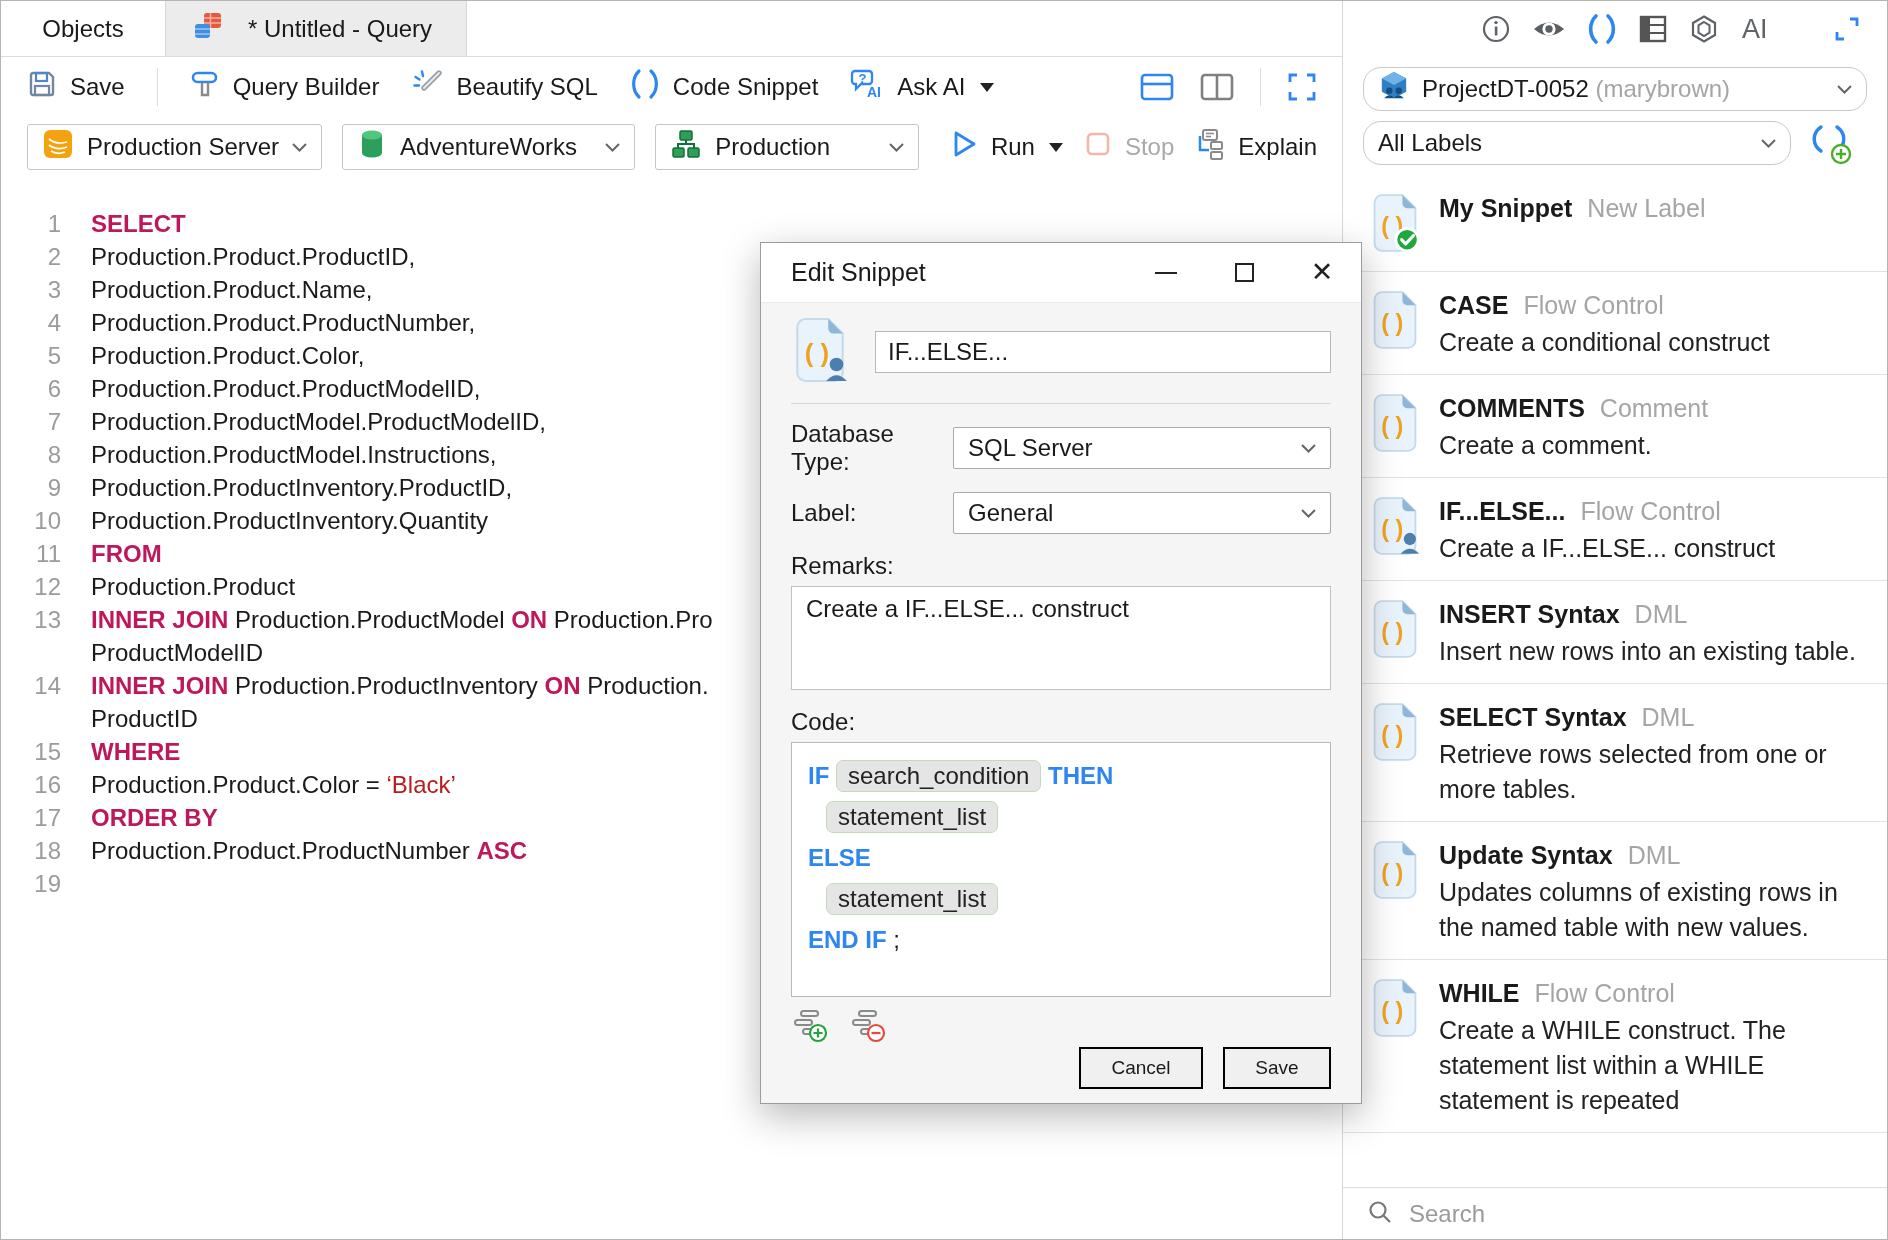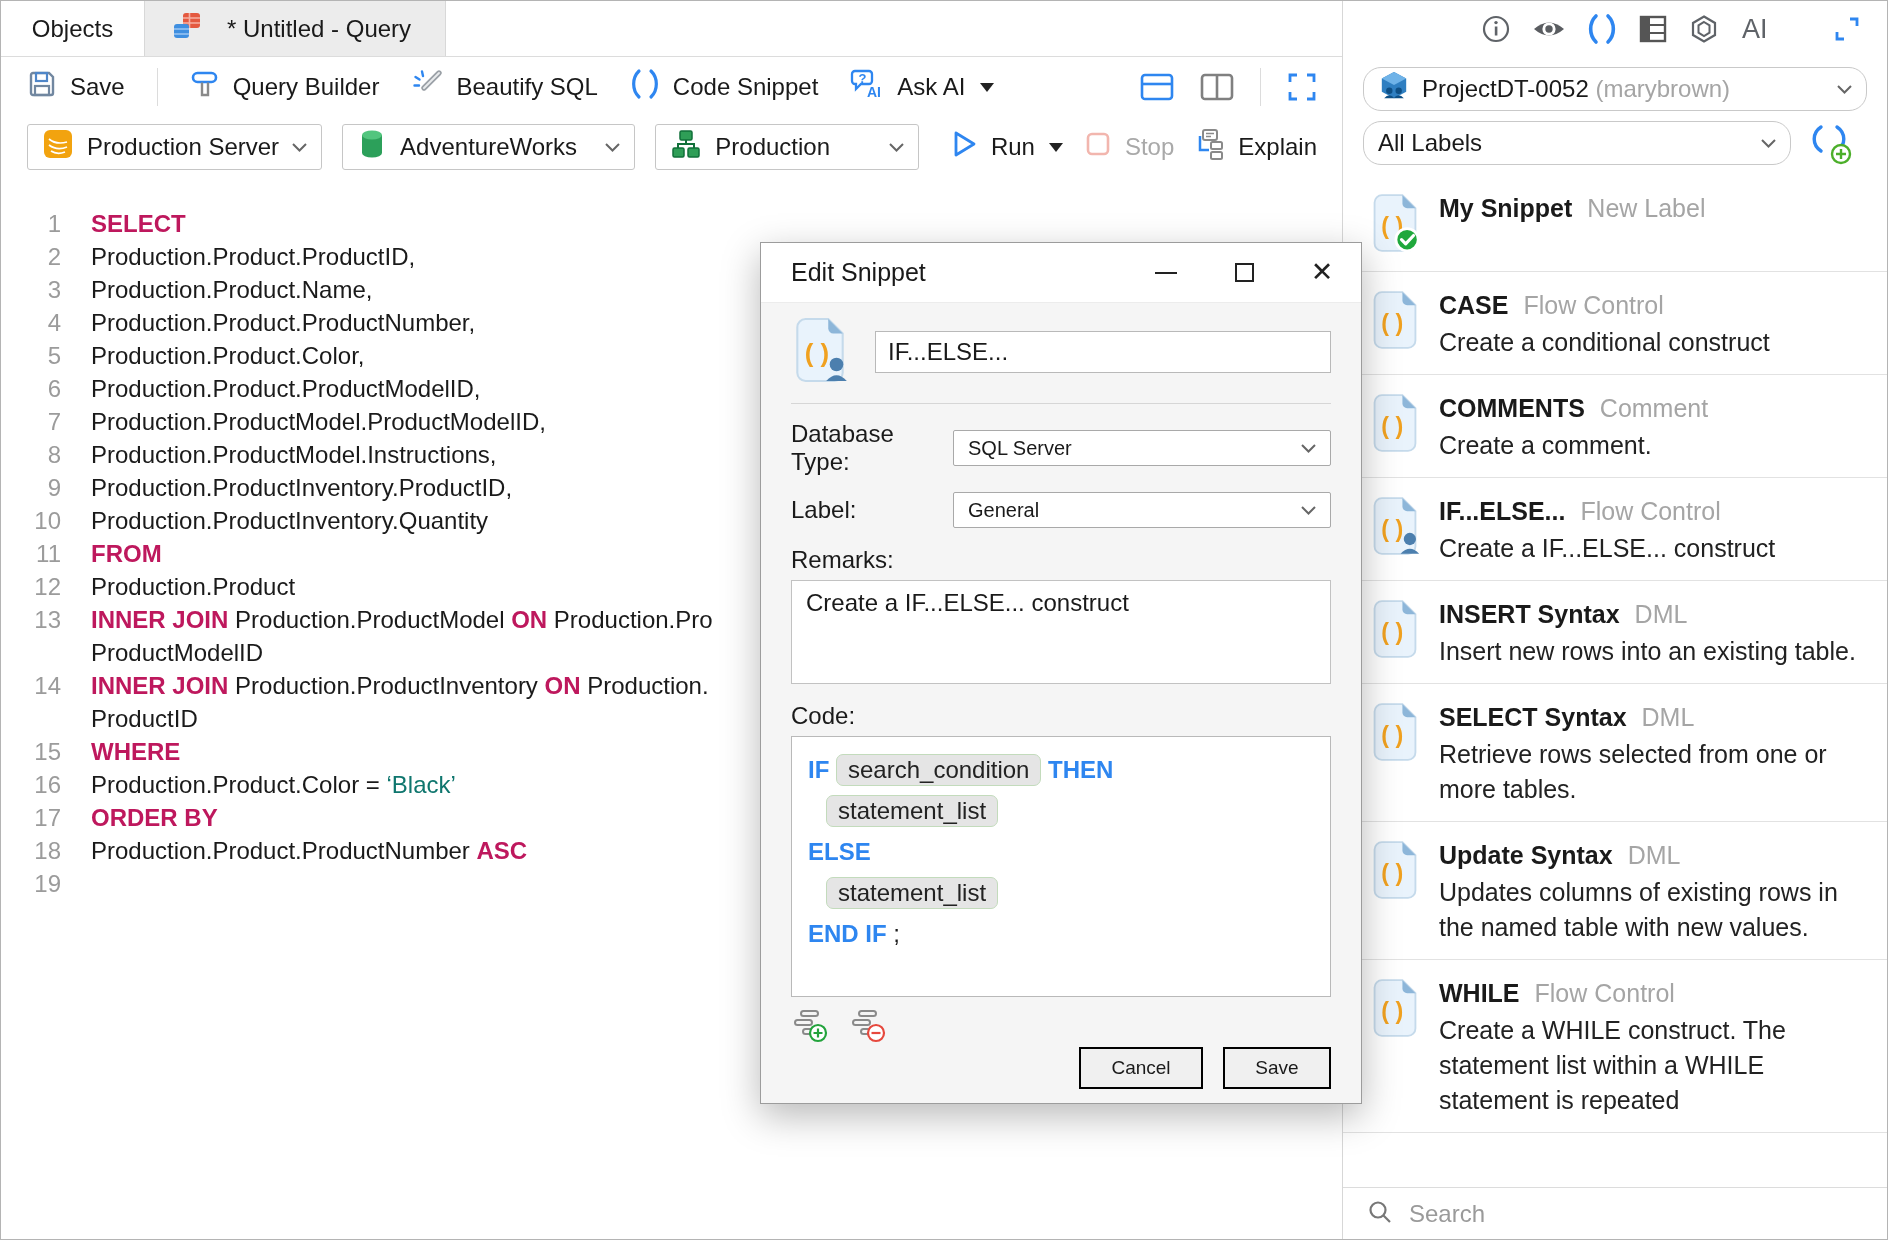--- a/index.html
+++ b/index.html
@@ -2,21 +2,21 @@
 <html><head>
 <meta charset="utf-8">
 <style>
   html,body{margin:0;padding:0;background:#e9e9e9}
   *{box-sizing:border-box}
   .app{position:relative;width:1888px;height:1240px;background:#fff;border:1px solid #b4b4b4;
        font-family:"Liberation Sans",sans-serif;color:#1a1a1a;overflow:hidden}
   
   .left{position:absolute;left:0;top:0;width:1342px;height:100%;display:flex;flex-direction:column}
   .tabbar{height:56px;display:flex;align-items:stretch;border-bottom:1px solid #dcdcdc;background:#fff;flex:none}
-  .tab-objects{width:144px;display:flex;align-items:center;justify-content:center;font-size:24px;
+  .tab-objects{width:165px;display:flex;align-items:center;justify-content:center;font-size:24px;
                background:#fff;border-right:1px solid #d8d8d8;cursor:default}
   .tab-query{display:flex;align-items:center;gap:24px;padding:0 34px 0 26px;background:#ececec;
              border-right:1px solid #d8d8d8;font-size:24px}
   .toolbar1{height:60px;display:flex;align-items:center;padding:0 26px;gap:32px;font-size:24px;flex:none}
   .tb-btn{display:flex;align-items:center;gap:13px;cursor:pointer;white-space:nowrap}
   .vsep{width:1px;height:38px;background:#dcdcdc;flex:none}
   .tb-right{margin-left:auto;display:flex;align-items:center;gap:26px}
   .toolbar2{height:60px;display:flex;align-items:center;padding:0 26px;gap:20px;font-size:24px;flex:none}
   .dd{height:46px;border:1px solid #c6c6c6;border-radius:3px;background:#fff;display:flex;
       align-items:center;gap:13px;padding:0 14px;cursor:pointer}
@@ -27,41 +27,41 @@
   .stop-btn{color:#a9a9a9}
   .caret{width:0;height:0;border-left:7px solid transparent;border-right:7px solid transparent;
          border-top:9px solid #222;margin-left:2px}
   
   .editor{flex:1;padding-top:30px;font-size:24px;overflow:hidden}
   .ed-row{display:flex;height:33px;align-items:center}
   .ed-num{width:90px;text-align:right;padding-right:30px;color:#9b9b9b;flex:none}
   .ed-code{white-space:pre}
   .tok-kw{color:#be185d;font-weight:700}
   .tok-pl{color:#1a1a1a}
-  .tok-str{color:#0f766e}
+  .tok-str{color:#b91c1c}
   
   .dialog{position:absolute;left:759px;top:241px;width:602px;height:862px;background:#f5f5f5;
           border:1px solid #9c9c9c;box-shadow:0 12px 36px rgba(0,0,0,.28);display:flex;
           flex-direction:column;z-index:6}
   .dlg-titlebar{height:60px;flex:none;background:#fff;display:flex;align-items:center;
                 padding-left:30px;font-size:25px;border-bottom:1px solid #ececec}
   .win-controls{margin-left:auto;display:flex;height:100%}
   .win-btn{width:78px;height:100%;display:flex;align-items:center;justify-content:center;cursor:pointer}
   .glyph-min{width:22px;height:2px;background:#222}
   .glyph-max{width:19px;height:19px;border:2px solid #222}
   .glyph-close{font-size:27px;line-height:1;color:#222}
   .dlg-body{flex:1;display:flex;flex-direction:column;padding:14px 30px 14px;min-height:0}
   .name-row{display:flex;align-items:center;gap:26px;flex:none}
   .name-input{flex:1;height:42px;border:1px solid #b9b9b9;background:#fff;font-size:24px;
               padding:0 12px;font-family:"Liberation Sans",sans-serif;color:#1a1a1a}
   .dlg-sep{border:none;border-top:1px solid #d6d6d6;margin:16px 0 0}
   .field-row{display:flex;align-items:center;margin-top:16px;flex:none}
   .field-label{width:162px;font-size:24px;flex:none}
-  .dd2{flex:1;height:36px;border:1px solid #a9a9a9;border-radius:2px;background:#fff;display:flex;
-       align-items:center;padding:0 14px;font-size:20px;cursor:pointer}
+  .dd2{flex:1;height:42px;border:1px solid #a9a9a9;border-radius:2px;background:#fff;display:flex;
+       align-items:center;padding:0 14px;font-size:24px;cursor:pointer}
   .dd2 span{flex:1}
   .sec-label{margin-top:18px;font-size:24px;flex:none}
   .remarks{margin-top:6px;height:104px;border:1px solid #c2c2c2;background:#fff;font-size:24px;
            padding:8px 14px;flex:none}
   .codebox{margin-top:6px;flex:1;min-height:0;border:1px solid #b9b9b9;background:#fff;
            padding:12px 16px;font-size:24px}
   .sc-row{display:flex;align-items:center;height:41px;white-space:pre}
   .sc-row.ind{padding-left:18px}
   .sct-kw{color:#2e86f0;font-weight:600}
   .sct-pl{color:#1a1a1a}

